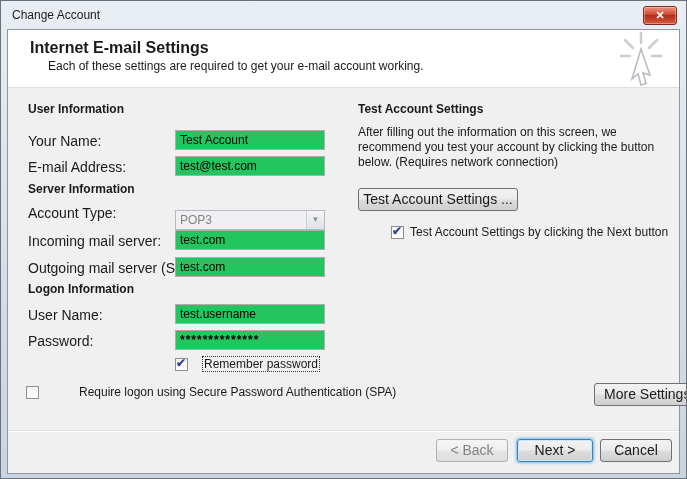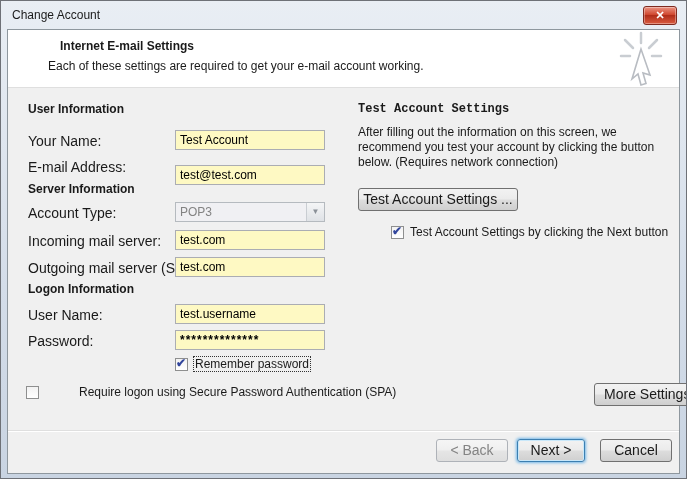--- a/index.html
+++ b/index.html
@@ -39,32 +39,32 @@
     width:673px; height:445px;
     background:#f0f0f0;
     border:1px solid #8e979e;
   }
 
   
   .band {
     position:absolute; left:0; top:0; width:100%; height:58px;
     background:#ffffff; border-bottom:1px solid #dfdfdf;
   }
-  .band-title { position:absolute; left:22px; top:9px; font-size:12px; font-weight:bold; color:#1a1a1a;margin-left:30px; }
+  .band-title { position:absolute; left:22px; top:9px; font-size:16px; font-weight:bold; color:#1a1a1a; }
   .band-subtitle { position:absolute; left:40px; top:29px; font-size:12px; color:#1a1a1a; }
   .sparkle { position:absolute; right:16px; top:1px; }
 
   
   .heading { position:absolute; font-size:12px; font-weight:bold; color:#1a1a1a; }
 
   .field-label { position:absolute; font-size:14px; color:#1a1a1a; }
 
   .textbox {
     position:absolute; width:150px; height:20px;
-    border:1px solid #abadb3; background:#fef9c3;
+    border:1px solid #abadb3; background:#22c55e;
     font-family:"Liberation Sans", sans-serif; font-size:12px; color:#000000;
     padding:1px 4px; outline:none;
   }
 
   
   .combo {
     position:absolute; left:167px; width:150px; height:20px;
     border:1px solid #b5babf; background:#f0f0f3;
     display:flex; align-items:center;
   }
@@ -81,21 +81,21 @@
     width:13px; height:13px; flex:0 0 13px;
     border:1px solid #8e8f8f; background:linear-gradient(#f2f2f2,#ffffff);
     position:relative;
   }
   .cb.checked::after {
     content:"\2714";
     position:absolute; left:0px; top:-3px;
     font-size:12px; font-weight:bold; color:#31459c;
   }
   .cb-label { font-size:12px; color:#1a1a1a; }
-  .cb-label.focused { outline:1px dotted #333333; padding:0 1px; }
+  .cb-label.focused { outline:1px dotted #333333; padding:0 1px;margin-left:9px; }
 
   
   .desc { position:absolute; font-size:12px; color:#1a1a1a; line-height:15px; }
 
   
   .btn {
     position:absolute; height:23px;
     border:1px solid #707070; border-radius:3px;
     background:linear-gradient(#f2f2f2, #ebebeb 48%, #dddddd 52%, #cfcfcf);
     font-family:"Liberation Sans", sans-serif; font-size:14px; color:#1a1a1a;
@@ -145,26 +145,26 @@
         </svg>
       </div>
     </div>
 
     <div class="heading" style="left:20px; top:72px;">User Information</div>
 
     <label class="field-label" style="left:20px; top:103px;">Your Name:</label>
     <input class="textbox" style="left: 167px; top: 100px;" type="text" value="Test Account">
 
     <label class="field-label" style="left:20px; top:129px;">E-mail Address:</label>
-    <input class="textbox" style="left: 167px; top: 126px; margin-top: 9px;" type="text" value="test@test.com">
+    <input class="textbox" style="left: 167px; top: 126px;" type="text" value="test@test.com">
 
     <div class="heading" style="left:20px; top:152px;">Server Information</div>
 
     <label class="field-label" style="left:20px; top:175px;">Account Type:</label>
-    <div class="combo" style="top:172px;">
+    <div class="combo" style="top:180px;">
       <span class="combo-value">POP3</span>
       <span class="combo-arrow">▼</span>
     </div>
 
     <label class="field-label" style="left:20px; top:203px;">Incoming mail server:</label>
     <input class="textbox" style="left: 167px; top: 200px;" type="text" value="test.com">
 
     <label class="field-label" style="left:20px; top:230px;">Outgoing mail server (SMTP):</label>
     <input class="textbox" style="left: 167px; top: 227px;" type="text" value="test.com">
 
@@ -179,21 +179,21 @@
     <div class="cb-row" style="left:167px; top:327px;">
       <span class="cb checked"></span>
       <span class="cb-label focused">Remember password</span>
     </div>
 
     <div class="cb-row" style="left:18px; top:355px;gap:40px;">
       <span class="cb"></span>
       <span class="cb-label">Require logon using Secure Password Authentication (SPA)</span>
     </div>
 
-    <div class="heading" style="left:350px; top:72px;font-family:Liberation Mono, monospace;">Test Account Settings</div>
+    <div class="heading" style="left:350px; top:72px;">Test Account Settings</div>
 
     <div class="desc" style="left:350px; top:95px; width:322px;">After filling out the information on this screen, we recommend you test your account by clicking the button below. (Requires network connection)</div>
 
     <div class="btn" style="left:350px; top:158px; width:160px;">
       <span>Test Account Settings ...</span>
     </div>
 
     <div class="cb-row" style="left:383px; top:195px;">
       <span class="cb checked"></span>
       <span class="cb-label">Test Account Settings by clicking the Next button</span>
@@ -201,21 +201,21 @@
 
     <div class="btn" style="left:557px; top:353px; width:122px;margin-left:29px;">
       <span>More Settings ...</span>
     </div>
 
     <div class="separator"></div>
 
     <div class="btn disabled" style="left:428px; top:409px; width:72px;">
       <span>&lt; Back</span>
     </div>
-    <div class="btn default" style="left:509px; top:409px; width:68px;">
+    <div class="btn default" style="left:509px; top:409px; width:76px;">
       <span>Next &gt;</span>
     </div>
     <div class="btn" style="left:592px; top:409px; width:72px;">
       <span>Cancel</span>
     </div>
 
   </div>
 </div>
 
 </body></html>

